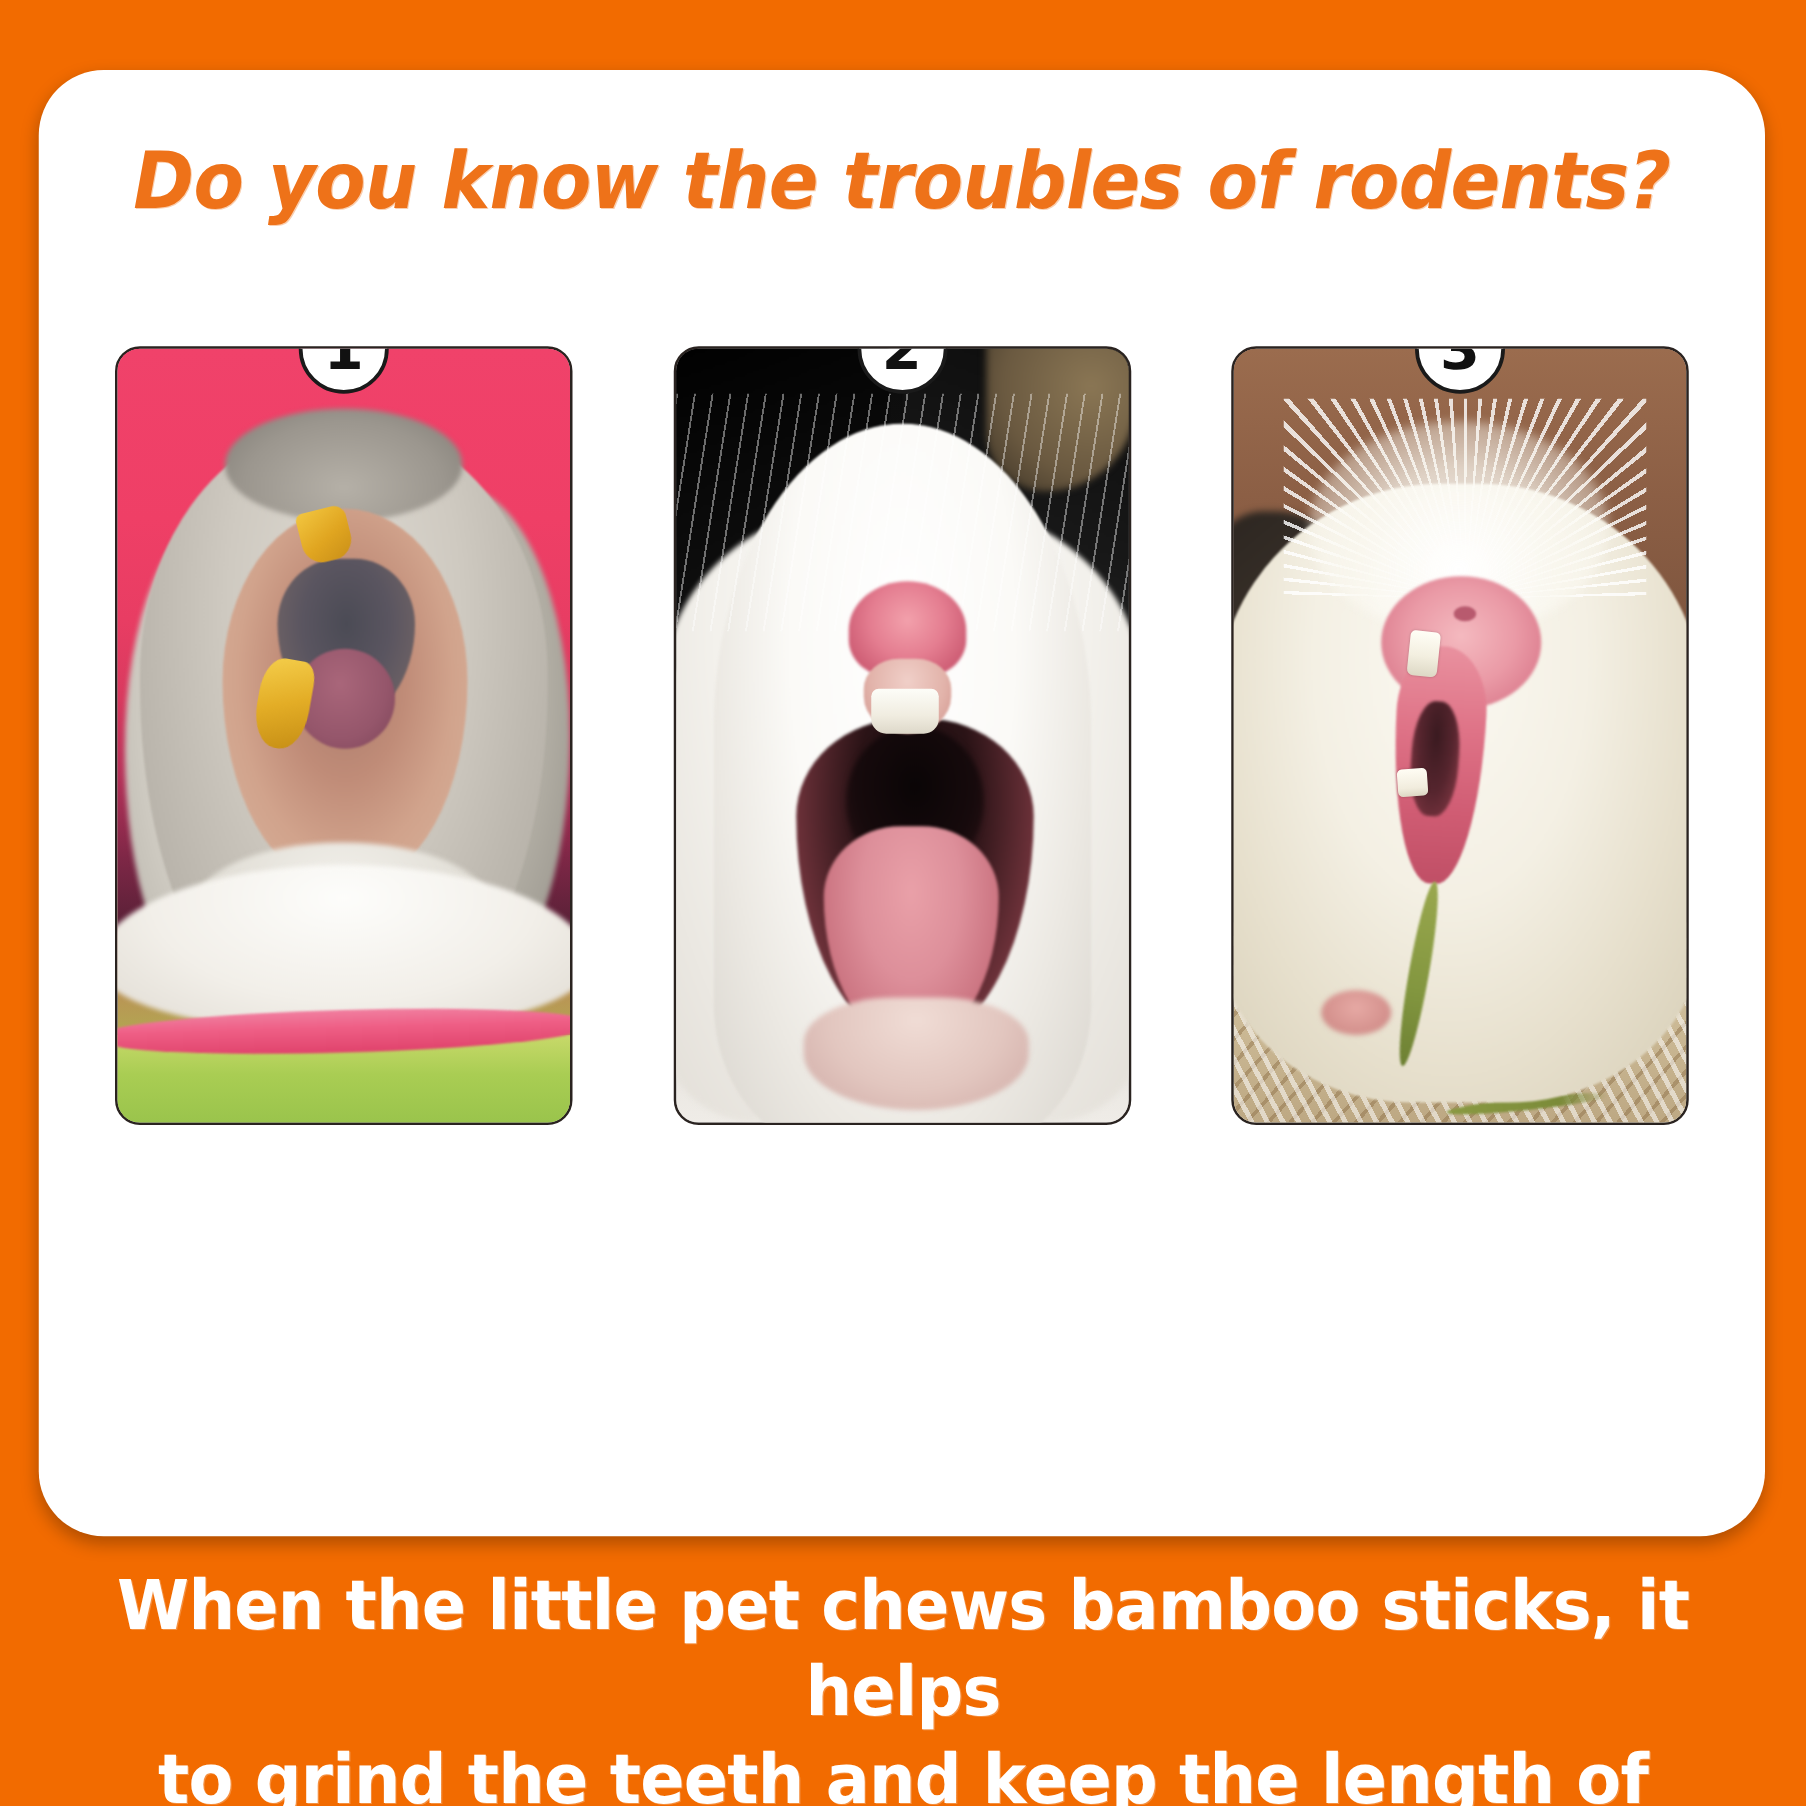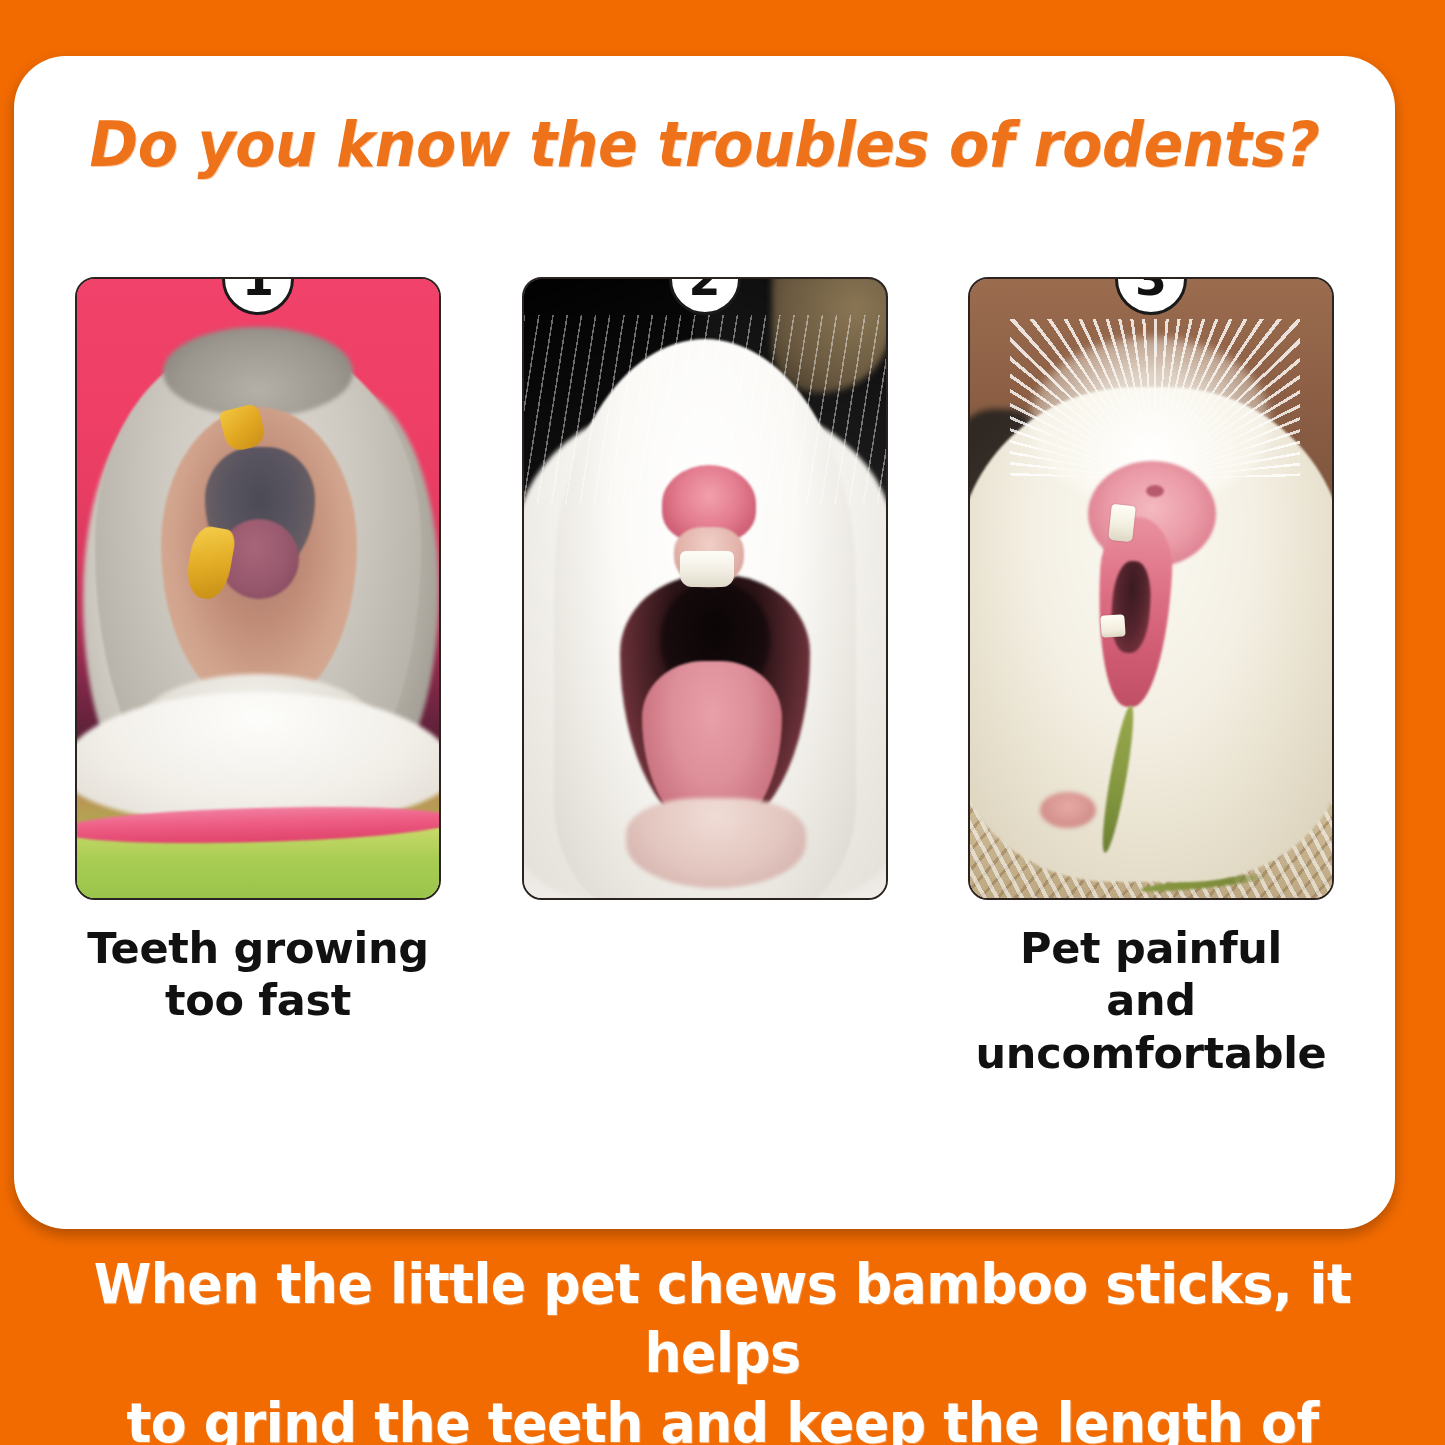--- a/index.html
+++ b/index.html
@@ -13,21 +13,21 @@
 
   body {
     font-family: "Liberation Sans", sans-serif;
     background: #f26b00;
     position: relative;
   }
 
   
   .panel {
     position: absolute;
-    left: 14px;
+    left: 31px;
     top: 56px;
     width: 1381px;
     height: 1173px;
     background: #ffffff;
     border-radius: 52px;
     box-shadow: 0 6px 14px rgba(0,0,0,0.28);
     overflow: hidden;
   }
 
   
@@ -425,22 +425,20 @@
           <div class="lay p1-throat"></div>
           <div class="lay p1-tongue"></div>
           <div class="lay p1-toothU"></div>
           <div class="lay p1-toothL"></div>
           <div class="lay p1-chin"></div>
           <div class="lay p1-whitebed"></div>
           <div class="lay p1-pinkbar"></div>
         </div>
         <div class="badge">1</div>
       </div>
-      <div class="caption">Teeth growing
-too fast</div>
     </div>
 
     <div class="card">
       <div class="photo">
         <div class="scene">
           <div class="lay p2-bg"></div>
           <div class="lay p2-earL"></div>
           <div class="lay p2-earR"></div>
           <div class="lay p2-brownpatch"></div>
           <div class="lay p2-facewide"></div>
@@ -473,22 +471,19 @@
           <div class="lay p3-nostril"></div>
           <div class="lay p3-mouth"></div>
           <div class="lay p3-mouthdark"></div>
           <div class="lay p3-toothU"></div>
           <div class="lay p3-toothL"></div>
           <div class="lay p3-paw"></div>
           <div class="lay p3-grass"></div>
         </div>
         <div class="badge">3</div>
       </div>
-      <div class="caption">Pet painful
-and
-uncomfortable</div>
     </div>
 
   </div>
 </div>
 
 <div class="banner">When the little pet chews bamboo sticks, it helps
 to grind the teeth and keep the length of the teeth.</div>
 
 </body></html>

